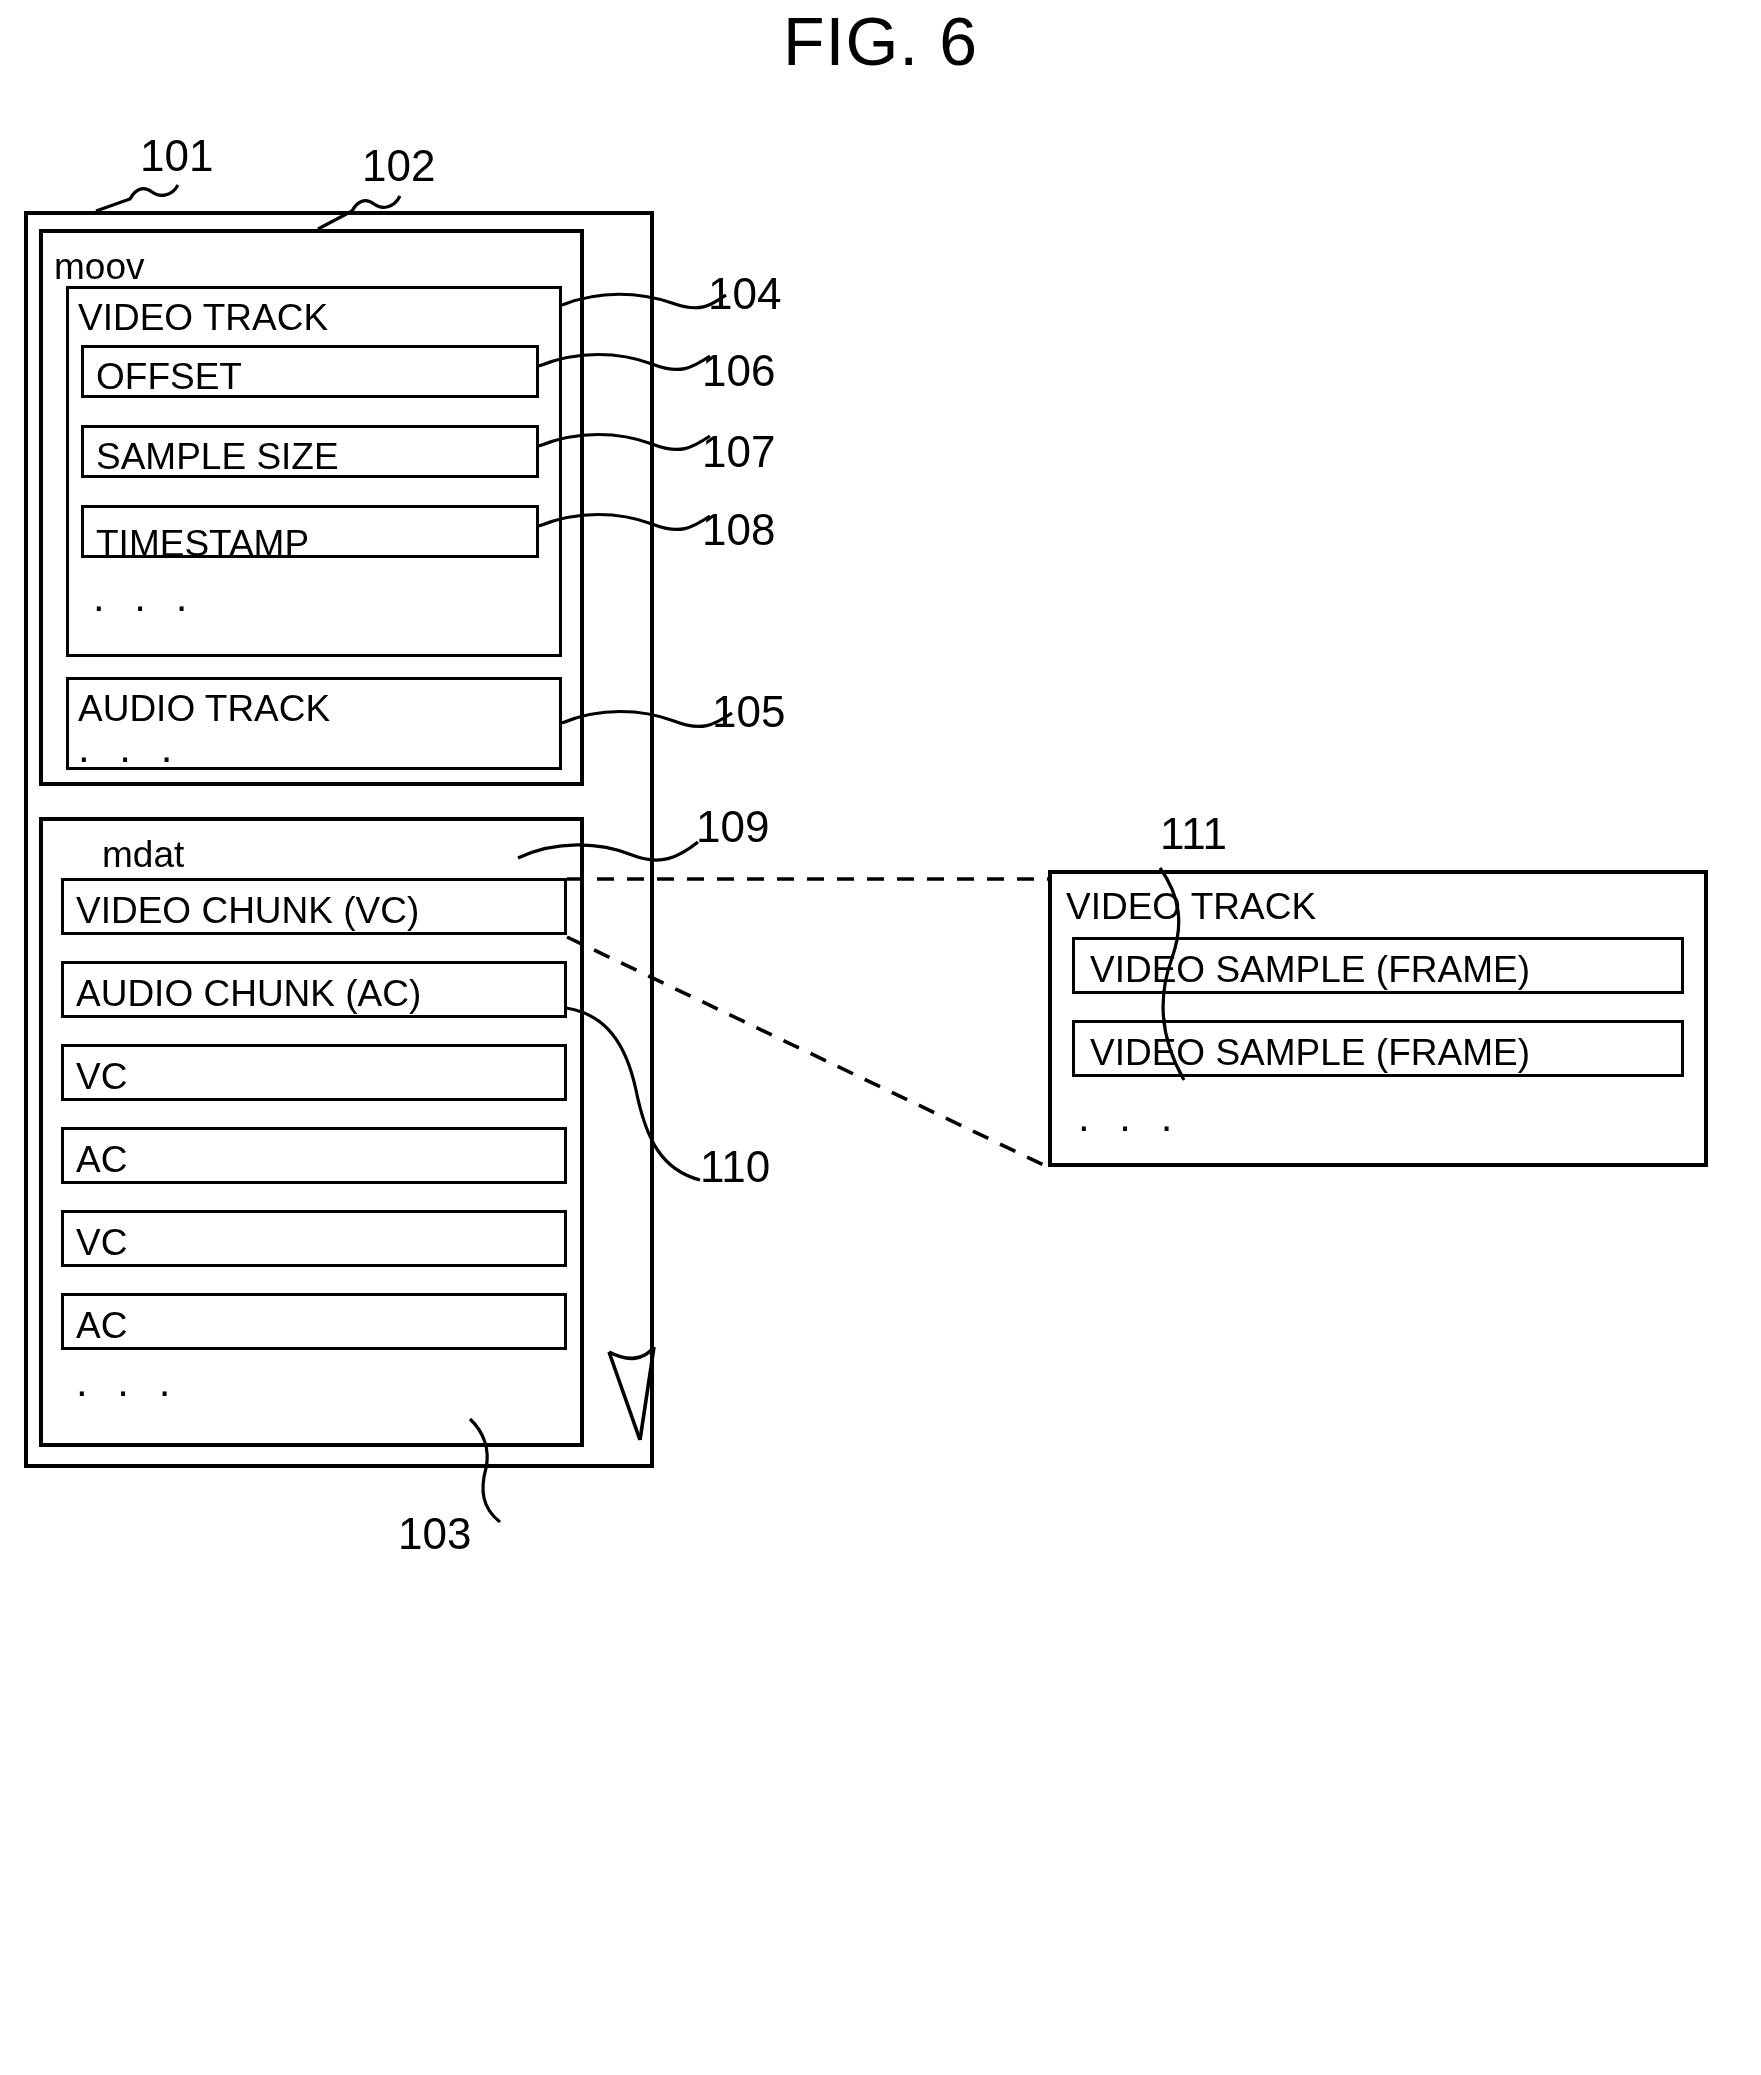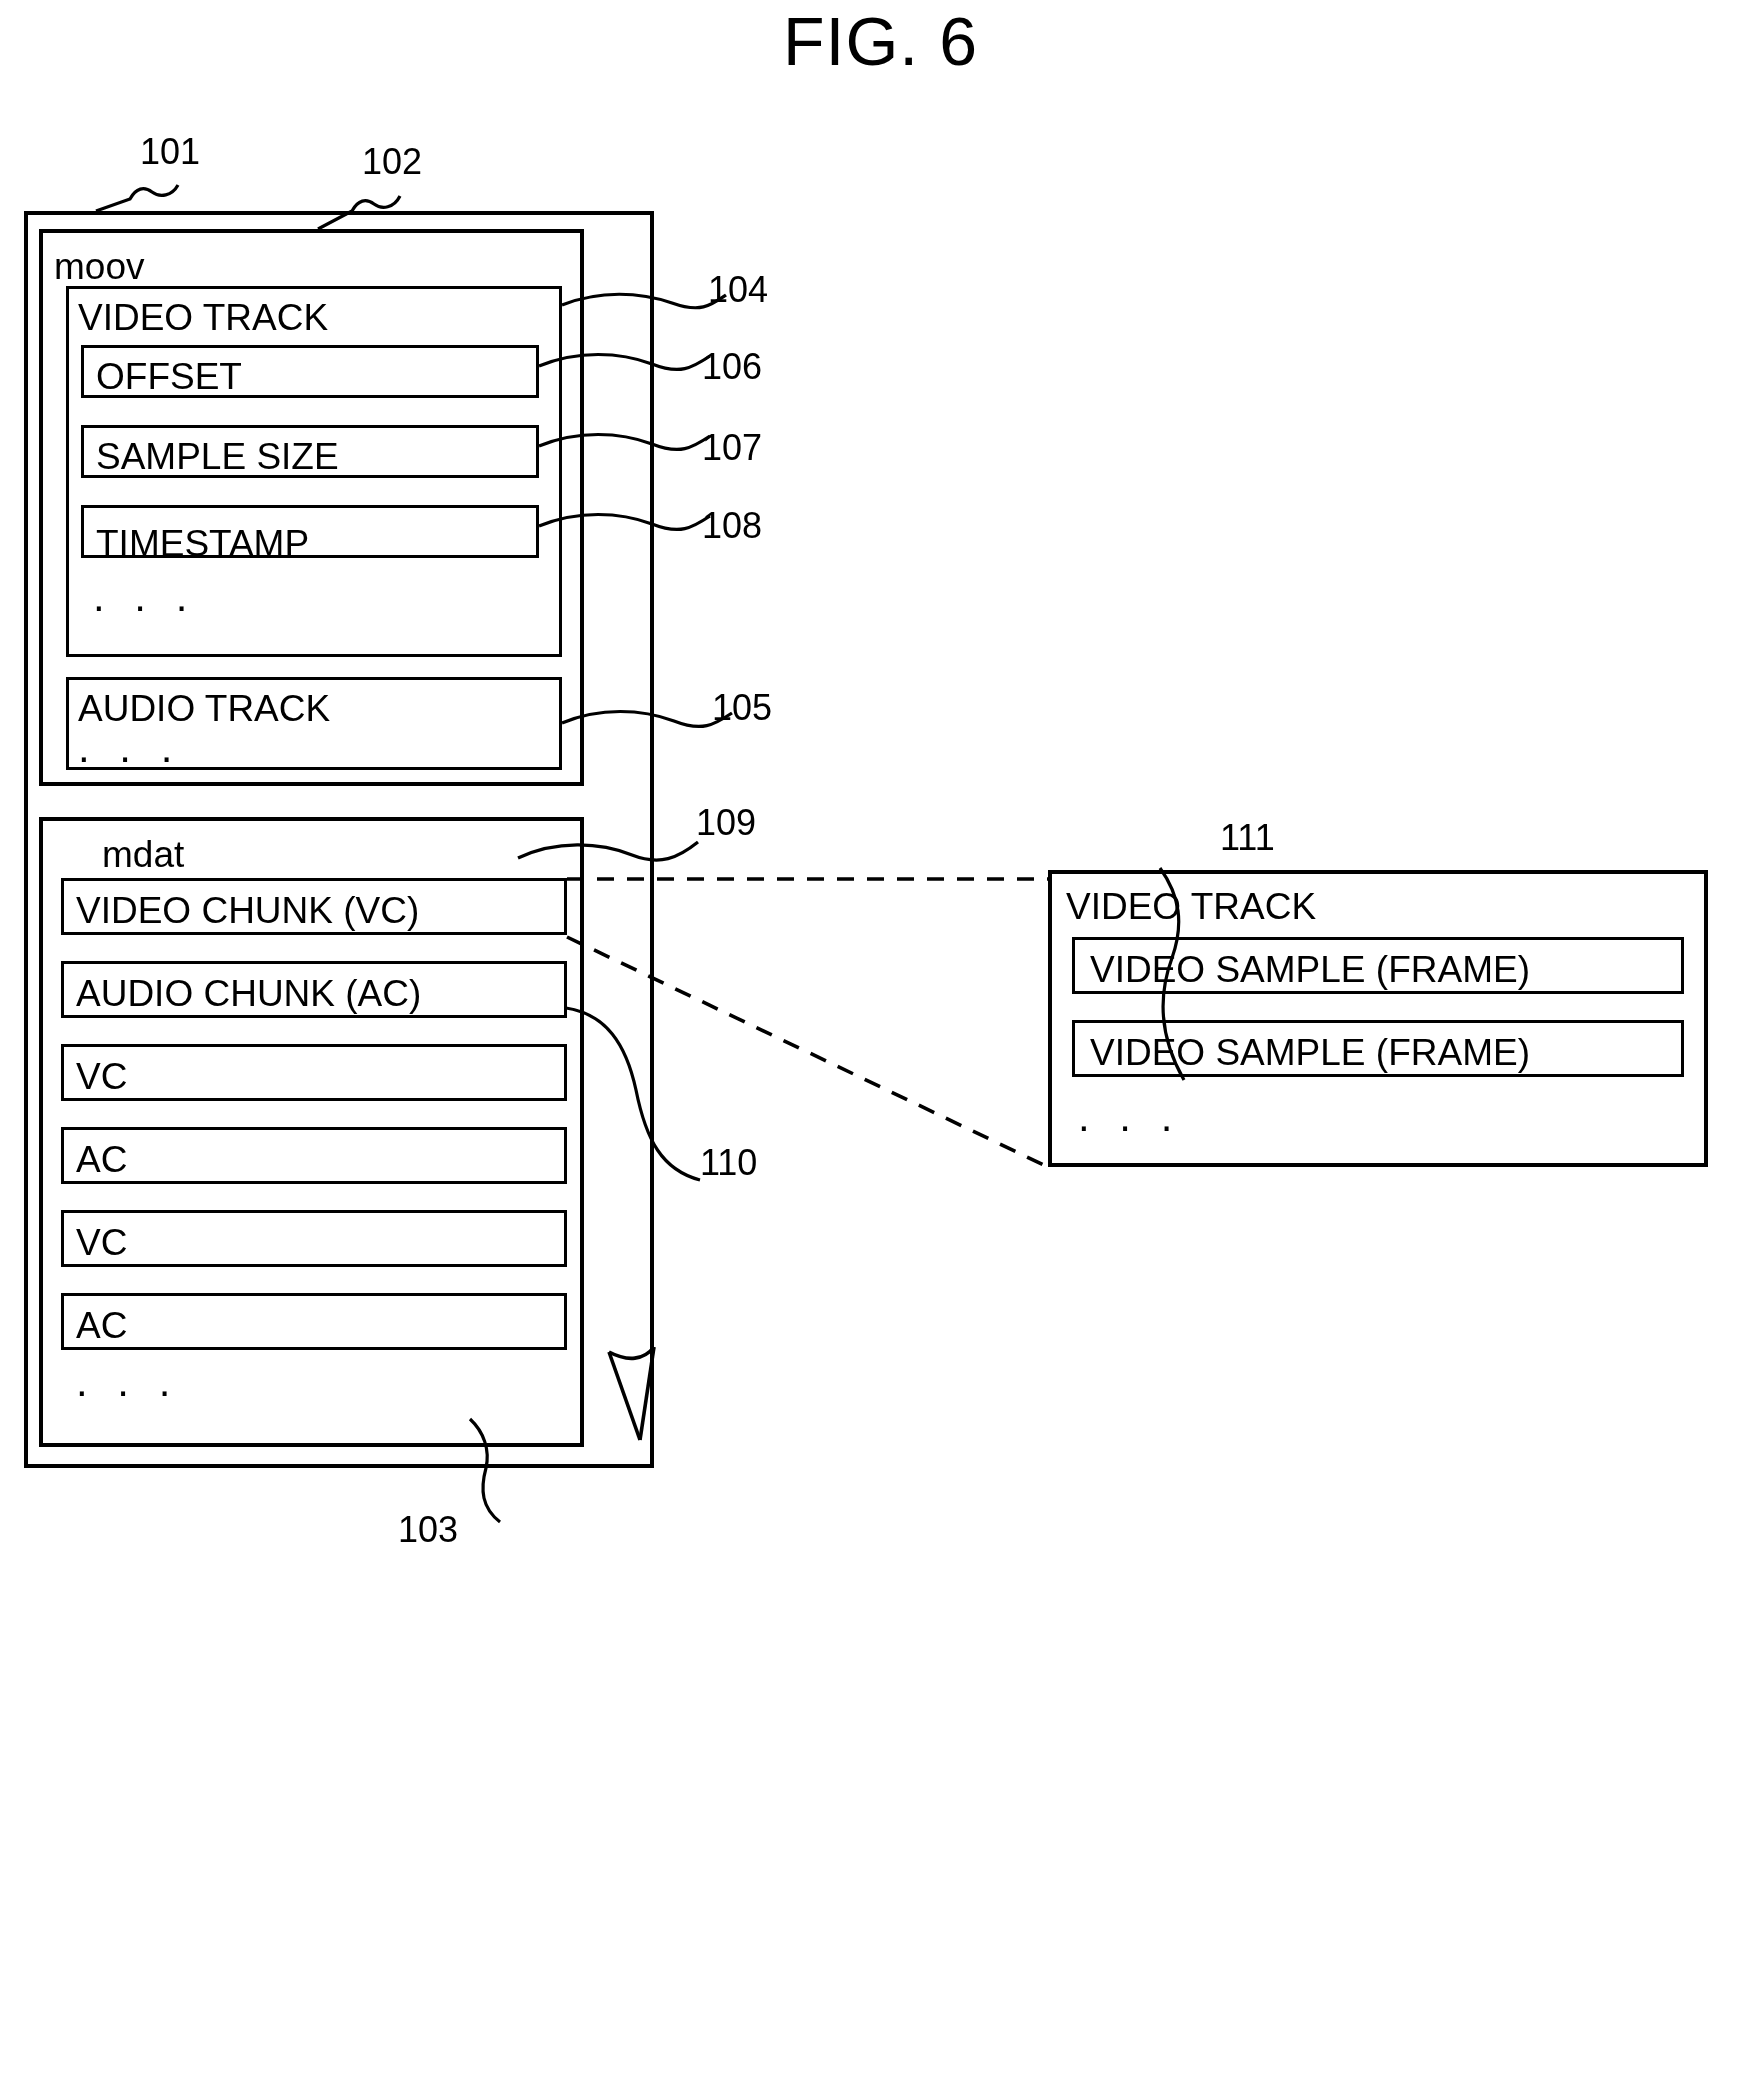--- a/index.html
+++ b/index.html
@@ -50,21 +50,21 @@
     font-family: Liberation Sans, sans-serif;
   }
   .lbl-lower {
     position: absolute;
     font-size: 37px;
     line-height: 1;
     white-space: nowrap;
   }
   .refnum {
     position: absolute;
-    font-size: 36px;
+    font-size: 44px;
     line-height: 1;
     white-space: nowrap;
   }
   .ellipsis {
     position: absolute;
     font-size: 42px;
     letter-spacing: 9px;
     line-height: 1;
     white-space: nowrap;
   }
@@ -146,21 +146,21 @@
 <div class="refnum" style="left:140px; top:134px;">101</div>
 <div class="refnum" style="left:362px; top:144px;">102</div>
 <div class="refnum" style="left:398px; top:1512px;">103</div>
 <div class="refnum" style="left:708px; top:272px;">104</div>
 <div class="refnum" style="left:712px; top:690px;">105</div>
 <div class="refnum" style="left:702px; top:349px;">106</div>
 <div class="refnum" style="left:702px; top:430px;text-align:center;">107</div>
 <div class="refnum" style="left:702px; top:508px;">108</div>
 <div class="refnum" style="left:684px; top:805px;margin-left:12px;">109</div>
 <div class="refnum" style="left:700px; top:1145px;">110</div>
-<div class="refnum" style="left:1220px; top:812px;margin-top:8px;">111</div>
+<div class="refnum" style="left:1160px; top:812px;">111</div>
 
 <svg id="leaders" viewBox="0 0 1761 2075">
 
   <path d="M 178 185 C 172 196, 160 198, 152 192 C 144 186, 136 188, 130 199 L 96 211"></path>
 
   <path d="M 400 196 C 394 208, 382 210, 374 204 C 366 198, 358 200, 352 211 L 318 229"></path>
 
   <path d="M 562 305 C 600 290, 640 292, 672 303 C 700 313, 710 306, 726 295"></path>
 
   <path d="M 539 366 C 578 350, 620 352, 652 364 C 680 375, 692 368, 710 356"></path>

